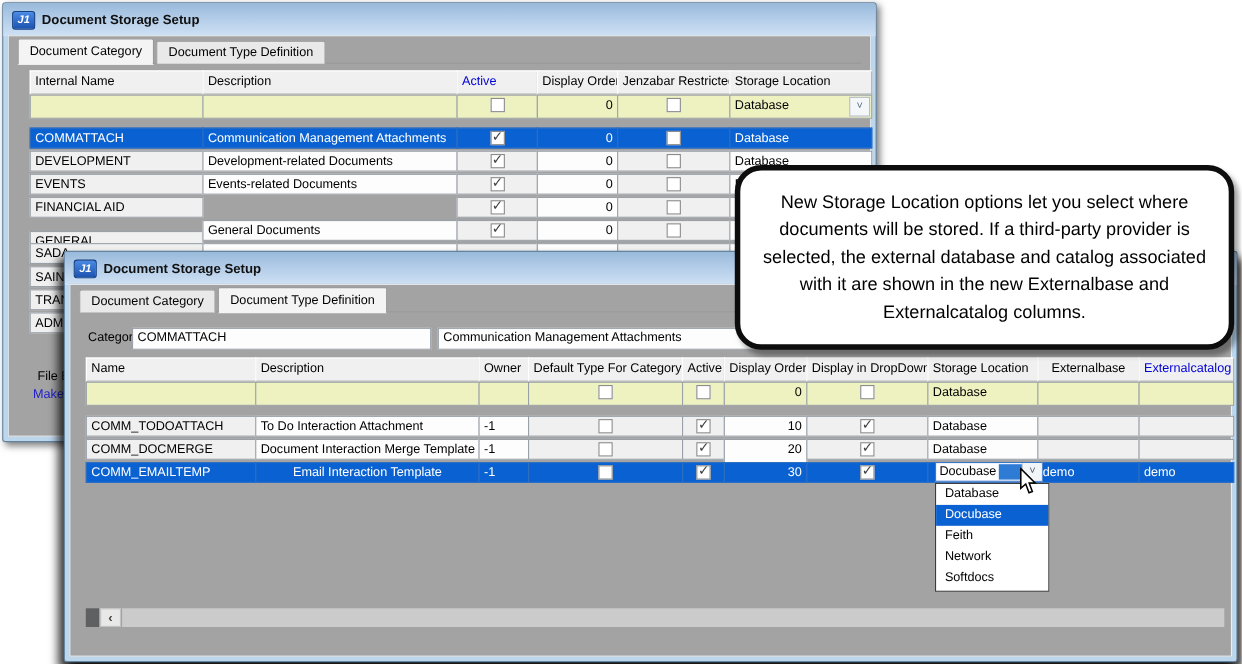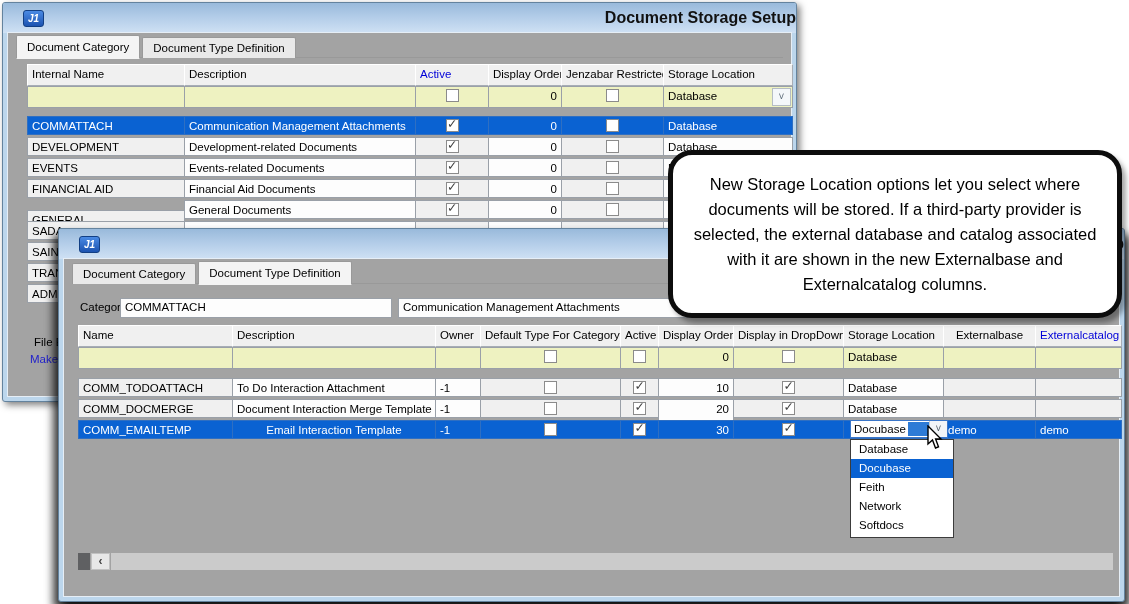--- a/index.html
+++ b/index.html
@@ -9,29 +9,29 @@
     font-family:"Liberation Sans", sans-serif; font-size:11.5px; color:#000;
     background:#ffffff;
   }
   
   .win {
     position:absolute; background:#bcd6ec; border:1px solid #64839e; border-radius:3px;
   }
   .titlebar {
     position:absolute; left:0; top:0; right:0; height:30px;
     background:linear-gradient(180deg,#99badb 0%,#b2cce8 45%,#cfe1f4 100%);
-    border-radius:2px 2px 0 0; display:flex; align-items:center; padding-left:20px;justify-content:space-between;
+    border-radius:2px 2px 0 0; display:flex; align-items:center; padding-left:8px;
   }
   .appicon {
     width:21px; height:17px; border-radius:3px; margin-right:6px;
     background:linear-gradient(180deg,#4a8ae4,#1c53b0); border:1px solid #123f84;
     color:#fff; font-weight:bold; font-size:10px; display:flex; align-items:center; justify-content:center;
     font-style:italic;
   }
-  .wtitle { font-weight:bold; font-size:16px; color:#111; }
+  .wtitle { font-weight:bold; font-size:12px; color:#111; }
   .client {
     position:absolute; left:4px; right:4px; top:29px; bottom:4px; background:#a3a3a3;
     border:1px solid #e6eef6;
   }
   
   .tabs { position:absolute; height:23px; border-bottom:1px solid #999; }
   .tab {
     display:inline-block; height:21px; line-height:20px; padding:0 10px; margin-top:2px;
     background:#e9e9e9; border:1px solid #999; border-bottom:none; margin-right:2px;
     border-radius:2px 2px 0 0; font-size:11.5px; position:relative; vertical-align:bottom;
@@ -142,21 +142,20 @@
           <div class="cell white" style="left: 176px; top: 125px; width: 232px; height: 19px;">Events-related Documents</div>
           <div class="cell " style="left: 407px; top: 125px; width: 74px; height: 19px; padding: 1px 0px;">
             <span class="cb ck" style="display: block; margin-top: 0.5px;"></span>
           </div>
           <div class="cell white r" style="left: 480px; top: 125px; width: 74px; height: 19px;">0</div>
           <div class="cell " style="left: 553px; top: 125px; width: 103px; height: 19px; padding: 1px 0px;">
             <span class="cb" style="display: block; margin-top: 0.5px;"></span>
           </div>
           <div class="cell white" style="left: 655px; top: 125px; width: 130px; height: 19px;">Database</div>
           <div class="cell " style="left: 19px; top: 146px; width: 158px; height: 19px;">FINANCIAL AID</div>
-          <div class="cell white" style="left: 176px; top: 146px; width: 232px; height: 19px;">Financial Aid Documents</div>
           <div class="cell " style="left: 407px; top: 146px; width: 74px; height: 19px; padding: 1px 0px;">
             <span class="cb ck" style="display: block; margin-top: 0.5px;"></span>
           </div>
           <div class="cell white r" style="left: 480px; top: 146px; width: 74px; height: 19px;">0</div>
           <div class="cell " style="left: 553px; top: 146px; width: 103px; height: 19px; padding: 1px 0px;">
             <span class="cb" style="display: block; margin-top: 0.5px;"></span>
           </div>
           <div class="cell white" style="left: 655px; top: 146px; width: 130px; height: 19px;">Database</div>
           <div class="cell " style="left: 19px; top: 167px; width: 158px; height: 19px; margin-top: 10px;">GENERAL</div>
           <div class="cell white" style="left: 176px; top: 167px; width: 232px; height: 19px;">General Documents</div>

